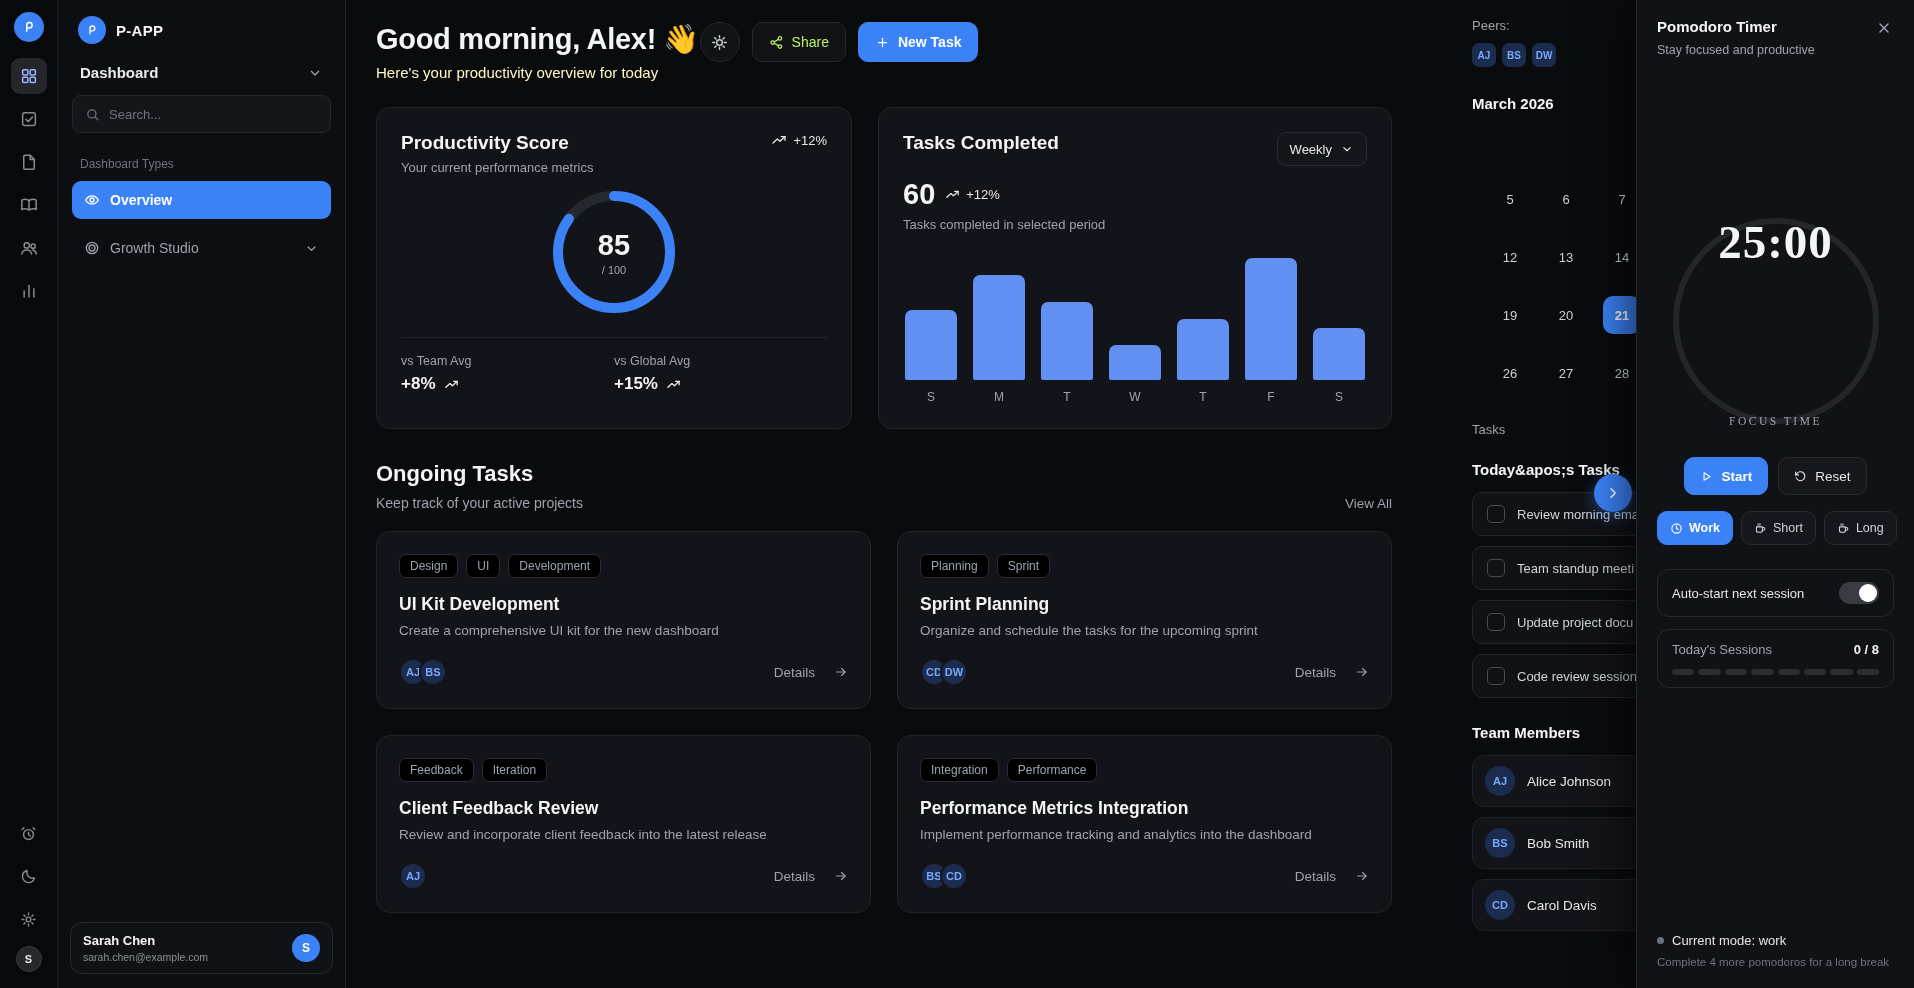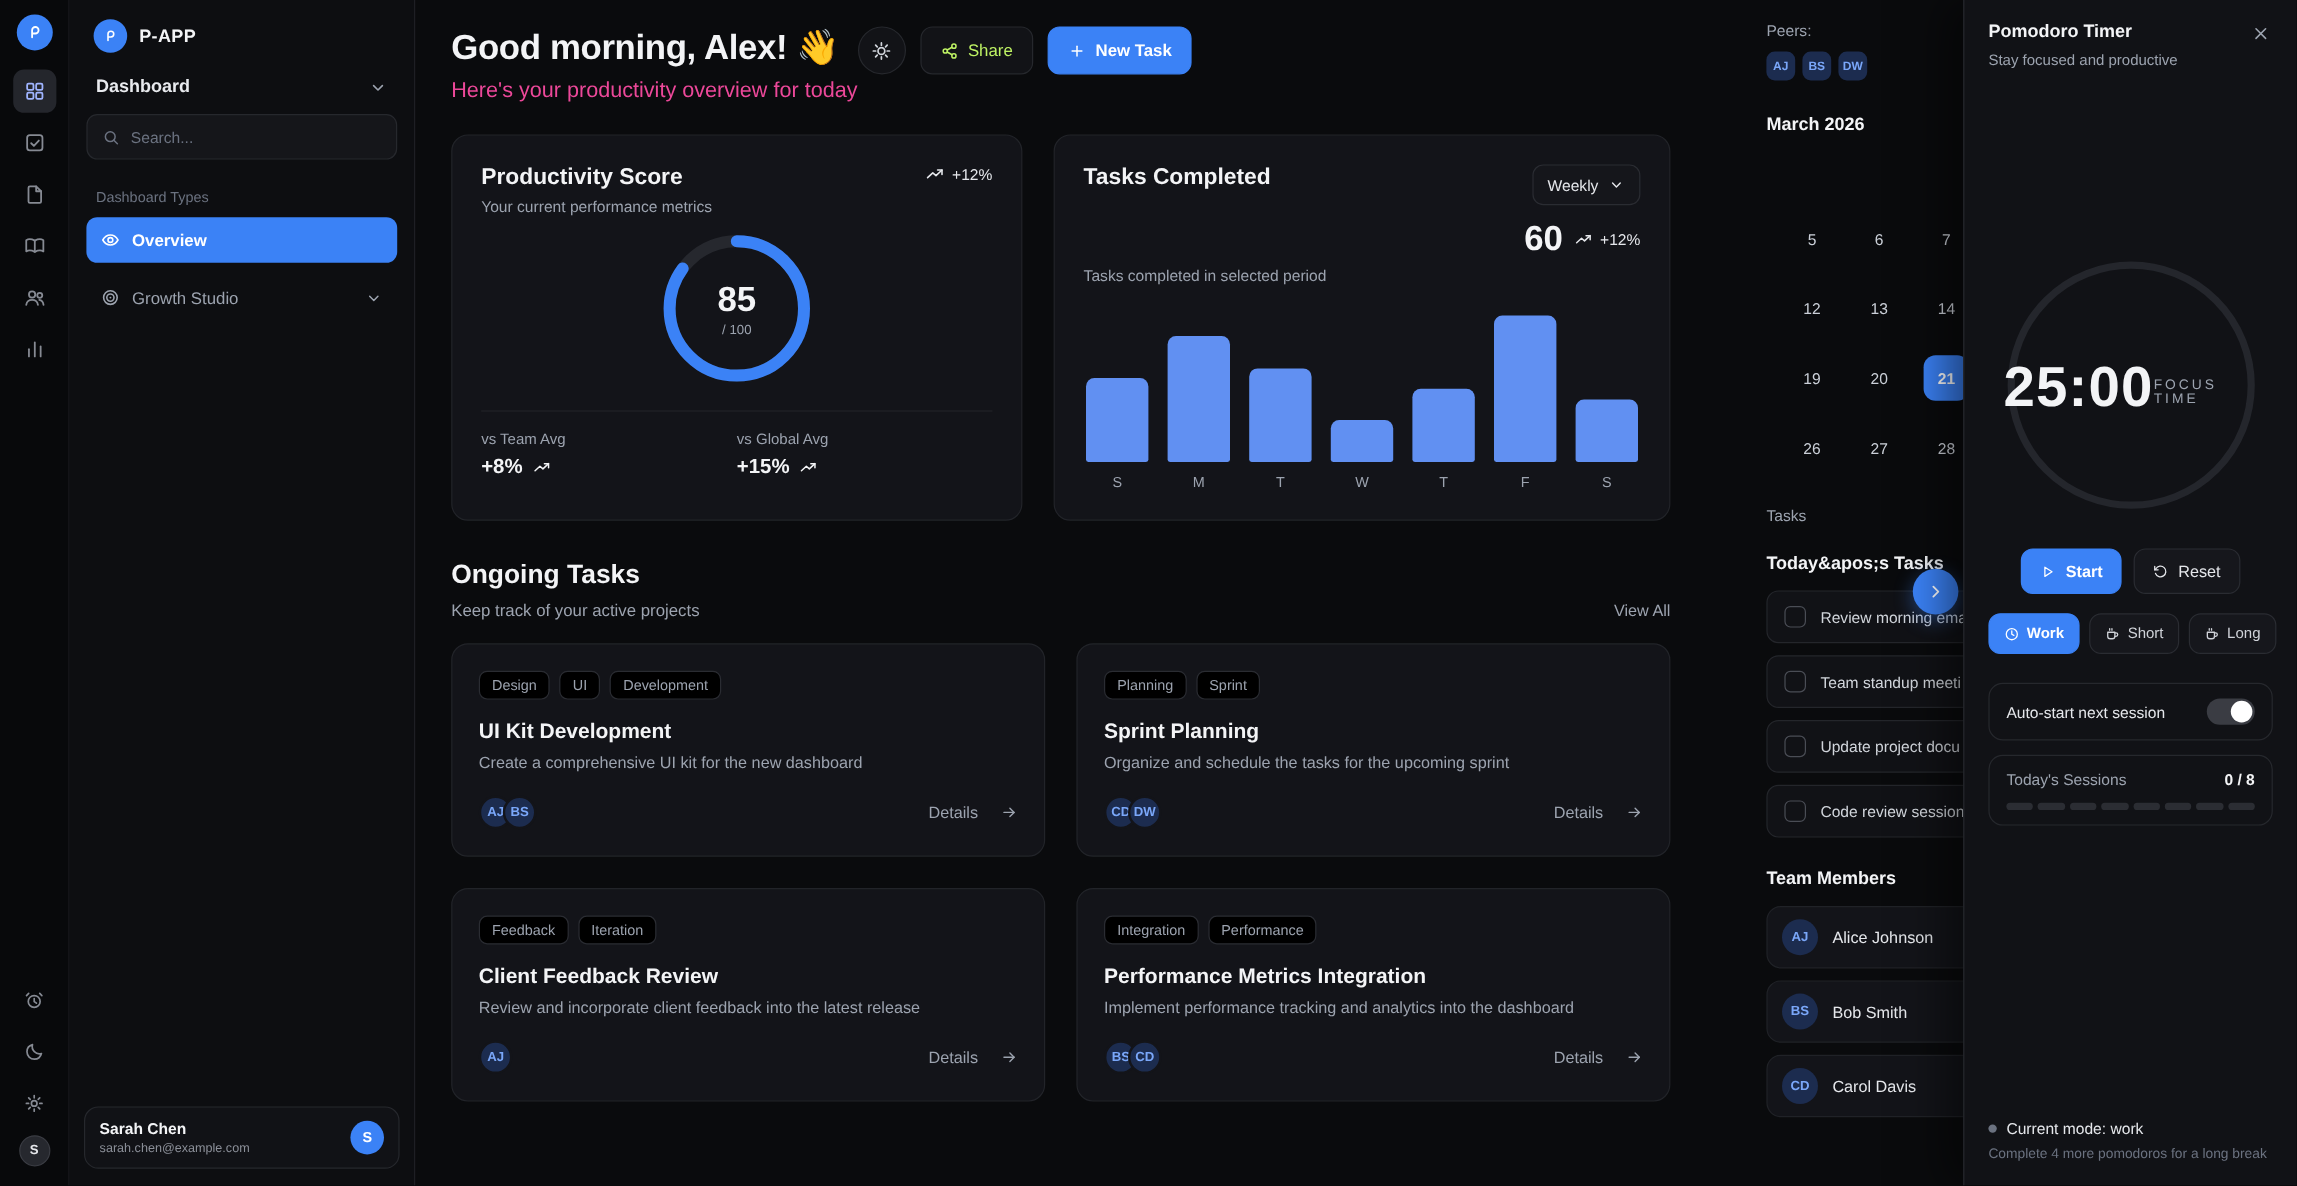--- a/index.html
+++ b/index.html
@@ -47,21 +47,21 @@
                border-radius:12px; padding:10px 12px; display:flex; align-items:center; gap:10px; cursor:pointer; }
   .user-name { font-size:13px; font-weight:600; }
   .user-email { font-size:10.5px; color:#8b8f98; margin-top:3px; }
   .user-avatar { margin-left:auto; width:28px; height:28px; border-radius:50%; background:#3b82f6; color:#fff;
                  font-size:12px; font-weight:700; display:flex; align-items:center; justify-content:center; }
 
   
   .main { position:absolute; left:346px; top:0; width:1076px; height:988px; padding:22px 30px; }
   .main-head { display:flex; justify-content:flex-start; align-items:flex-start; }
   .greeting { font-size:29px; font-weight:700; letter-spacing:-.3px; }
-  .greet-sub { margin-top:8px; font-size:18px; color:#ec4899; }
+  .greet-sub { margin-top:8px; font-size:15px; color:#fef9c3; }
   .head-actions { display:flex; gap:12px; align-items:center; }
   .icon-btn { width:40px; height:40px; border-radius:50%; border:1px solid #26282d; background:#121317; color:#d1d5db;
               display:flex; align-items:center; justify-content:center; cursor:pointer; }
   .btn { height:40px; border-radius:10px; display:inline-flex; align-items:center; gap:8px; padding:0 16px;
          font-size:14px; cursor:pointer; border:1px solid #26282d; background:#121317; color:#bef264; }
   .btn.primary { background:#3b82f6; border-color:#3b82f6; color:#fff; font-weight:600; }
 
   .stats { display:grid; grid-template-columns:1fr 1fr; gap:26px; margin-top:26px; }
   .card { background:#131419; border:1px solid #222429; border-radius:14px; padding:24px; position:relative; }
   .card-head { display:flex; justify-content:space-between; align-items:flex-start; }
@@ -74,21 +74,21 @@
   .ring-center { position:absolute; inset:0; display:flex; flex-direction:column; align-items:center; justify-content:center; }
   .ring-score { font-size:29px; font-weight:700; }
   .ring-max { font-size:11px; color:#9ca3af; margin-top:2px; }
   .stat-row { display:flex; margin-top:18px; padding-top:16px; border-top:1px solid #222429; }
   .stat-col { flex:1; }
   .stat-label { font-size:12.5px; color:#9ca3af; }
   .stat-value { margin-top:6px; font-size:17px; font-weight:700; display:flex; align-items:center; gap:8px; }
 
   .period-btn { height:34px; border-radius:9px; border:1px solid #2a2c32; background:#15161b; color:#e5e7eb;
                 font-size:13px; display:flex; align-items:center; gap:8px; padding:0 12px; cursor:pointer; }
-  .big-count-row { display:flex; align-items:center; gap:10px; margin-top:12px;justify-content:flex-end; }
+  .big-count-row { display:flex; align-items:center; gap:10px; margin-top:12px; }
   .big-count { font-size:29px; font-weight:700; }
   .chart { display:flex; gap:16px; margin-top:26px; padding:0 2px; }
   .ccol { flex:1; display:flex; flex-direction:column; align-items:center; }
   .barbox { height:122px; width:100%; display:flex; align-items:flex-end; justify-content:center; }
   .bar { width:52px; background:#6190f2; border-radius:7px 7px 2px 2px; }
   .clabel { margin-top:10px; font-size:12px; color:#9ca3af; }
 
   .ongoing-head { display:flex; justify-content:space-between; align-items:flex-end; margin-top:32px; }
   .h2 { font-size:22px; font-weight:700; }
   .ongoing-sub { margin-top:8px; font-size:14px; color:#9ca3af; }
@@ -138,21 +138,21 @@
   .member-name { font-size:13.5px; color:#e5e7eb; }
 
   
   .pomo { position:absolute; right:0; top:0; bottom:0; width:278px; background:#111216; border-left:1px solid #26282d;
           box-shadow:-14px 0 36px rgba(0,0,0,.5); padding:18px 20px; z-index:10; }
   .pomo-head { display:flex; justify-content:space-between; align-items:flex-start; }
   .pomo-title { font-size:15px; font-weight:700; }
   .pomo-sub { margin-top:8px; font-size:12.5px; color:#9ca3af; }
   .pomo-close { background:none; border:none; color:#9ca3af; cursor:pointer; padding:2px; }
   .timer { margin:158px auto 0; width:212px; height:212px; position:relative; }
-  .timer-center { position:absolute; inset:0; display:flex; align-items:center; justify-content:flex-end; }
+  .timer-center { position:absolute; inset:0; display:flex; flex-direction:column; align-items:center; justify-content:space-between;font-family:Liberation Serif, serif; }
   .time { font-size:47px; font-weight:700; letter-spacing:1px; }
   .focus-label { margin-top:12px; font-size:11.5px; letter-spacing:2.5px; color:#9ca3af; }
   .pomo-controls { display:flex; justify-content:center; gap:10px; margin-top:30px; }
   .pbtn { height:38px; border-radius:10px; padding:0 15px; display:inline-flex; align-items:center; gap:8px;
           font-size:13.5px; border:1px solid #2a2c32; background:#16171c; color:#e5e7eb; cursor:pointer; }
   .pbtn.primary { background:#3b82f6; border-color:#3b82f6; color:#fff; font-weight:600; }
   .modes { display:flex; justify-content:space-between; gap:8px; margin-top:16px; }
   .mode { height:34px; border-radius:10px; padding:0 12px; display:inline-flex; align-items:center; gap:6px;
           font-size:12.5px; border:1px solid #2a2c32; background:#16171c; color:#cfd2d8; cursor:pointer; }
   .mode.active { background:#3b82f6; border-color:#3b82f6; color:#fff; font-weight:600; }

